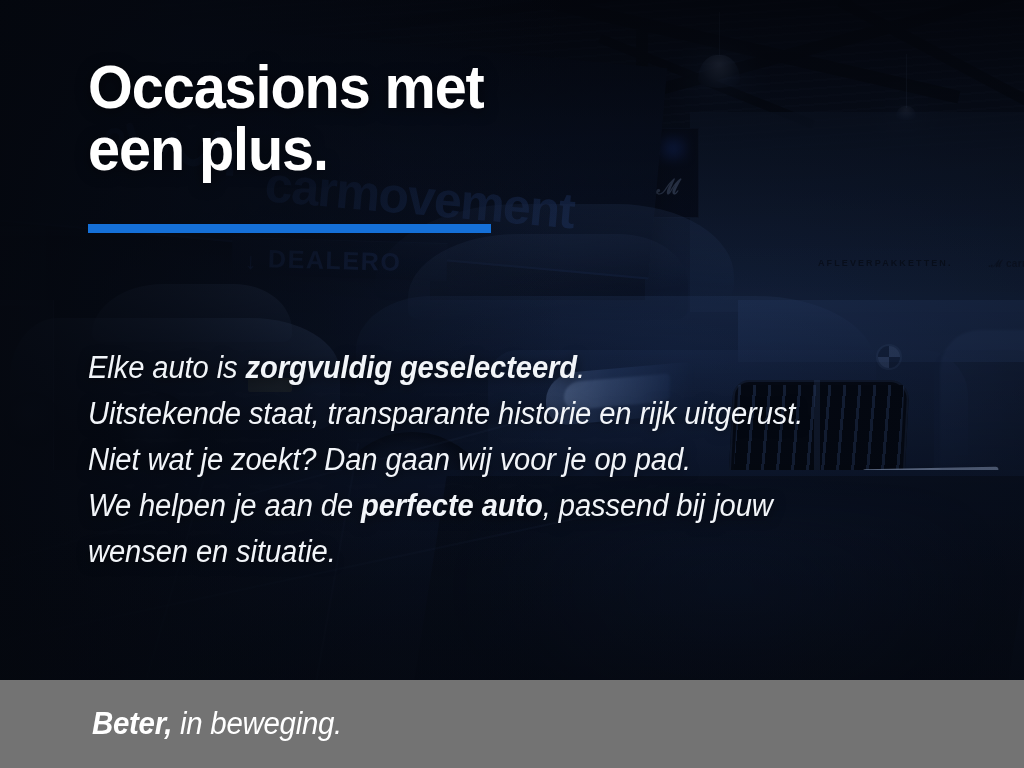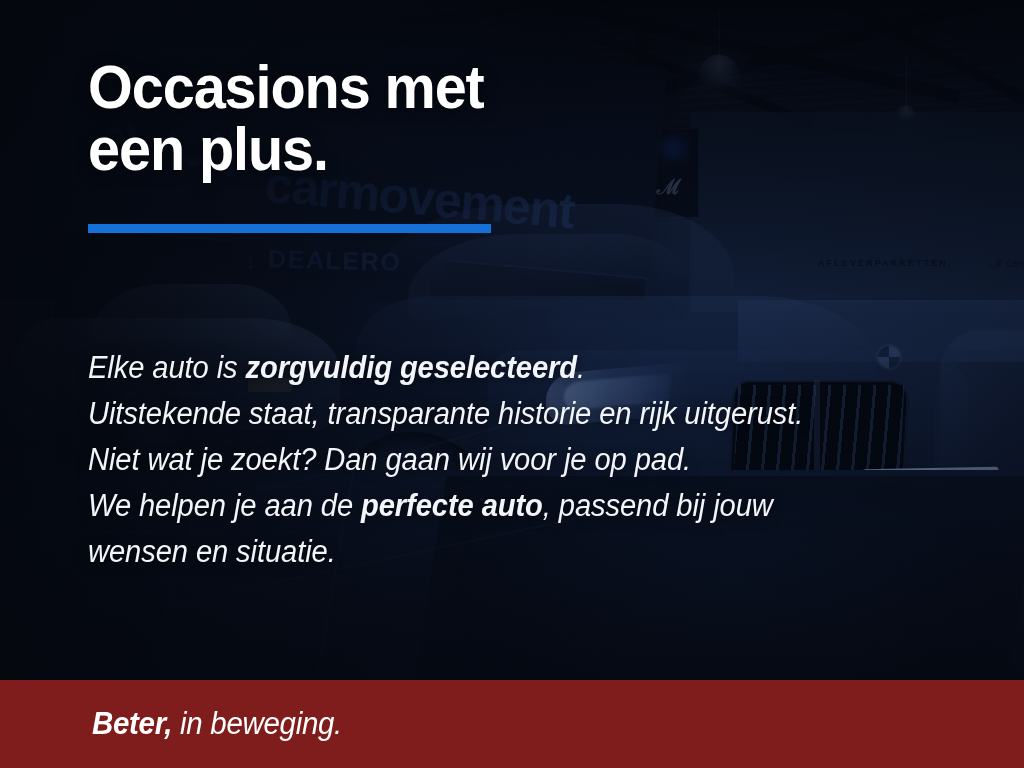--- a/index.html
+++ b/index.html
@@ -530,17 +530,17 @@
 
     <div class="body-copy">
       <span class="line"><span>Elke auto is </span><b>zorgvuldig geselecteerd</b><span>.</span></span>
       <span class="line"><span>Uitstekende staat, transparante historie en rijk uitgerust.</span></span>
       <span class="line"><span>Niet wat je zoekt? Dan gaan wij voor je op pad.</span></span>
       <span class="line"><span>We helpen je aan de </span><b>perfecte auto</b><span>, passend bij jouw</span></span>
       <span class="line"><span>wensen en situatie.</span></span>
     </div>
   </div>
 
-  <div class="footer" style="background: #7f1d1d;">
+  <div class="footer" style="background: #737373;">
     <div class="footer-tagline"><b>Beter,</b><span class="light"> in beweging.</span></div>
   </div>
 
 </div>
 
 </body></html>

